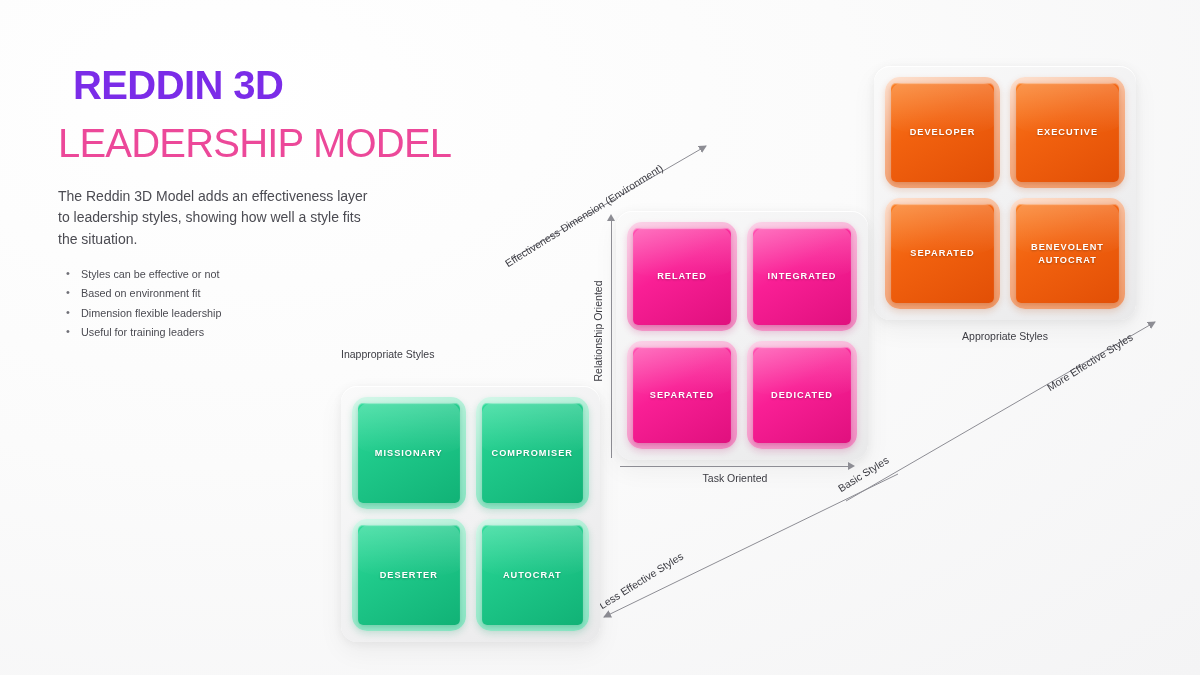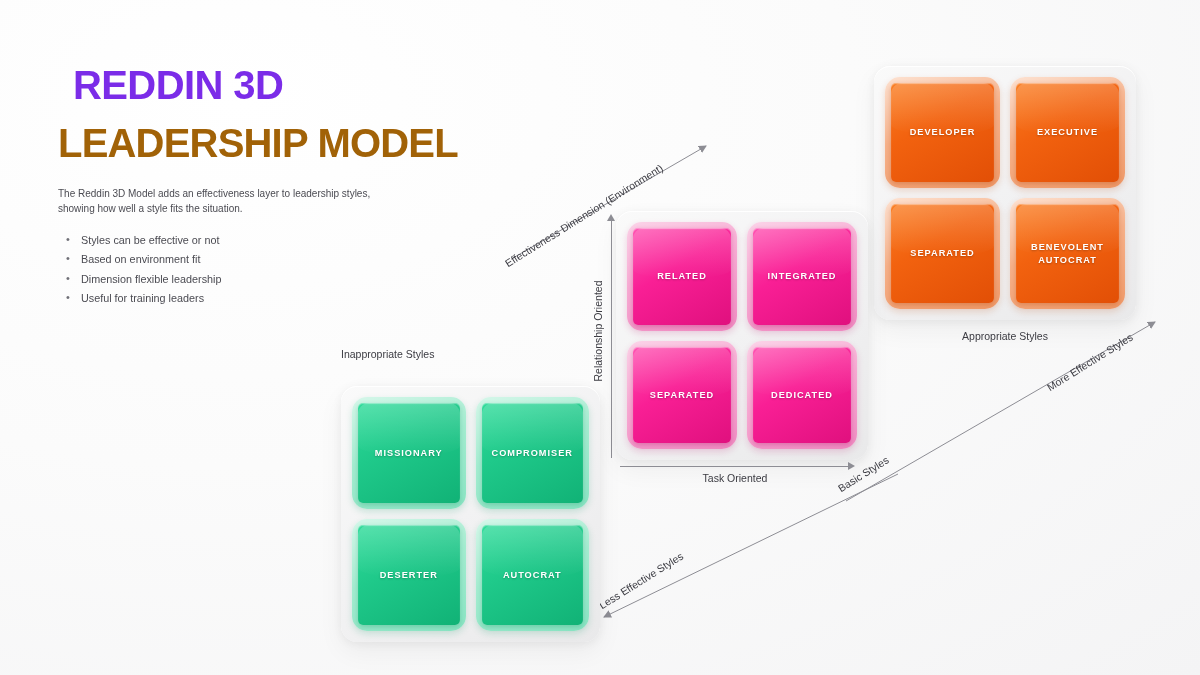--- a/index.html
+++ b/index.html
@@ -13,26 +13,26 @@
   }
   .stage{position:absolute;inset:0;}
 
   
   #headline{position:absolute;left:58px;top:50px;width:420px;}
   #title-main{
     font-size:40px;font-weight:bold;letter-spacing:-0.6px;
     color:#7b2ce8;line-height:1.02;margin:15px;
   }
   #title-sub{
-    font-size:40px;font-weight:700;letter-spacing:-0.8px;
-    color:#a16207;line-height:1.12;margin:2px 0 7px 0;
+    font-size:40px;font-weight:400;letter-spacing:-0.8px;
+    color:#ec4899;line-height:1.12;margin:2px 0 7px 0;
   }
   #intro{
     margin-top:20px;width:315px;
-    font-size:10px;line-height:1.55;color:#4b4b52;
+    font-size:14px;line-height:1.55;color:#4b4b52;
   }
   #bullets{list-style:none;margin:16px 0 0 0;padding:0;width:320px;}
   #bullets li{
     position:relative;padding-left:23px;margin-bottom:5px;
     font-size:10.8px;line-height:1.35;color:#4b4b52;
   }
   #bullets li:before{
     content:"•";position:absolute;left:8px;top:-1px;color:#6f6f76;font-size:11px;
   }
 

